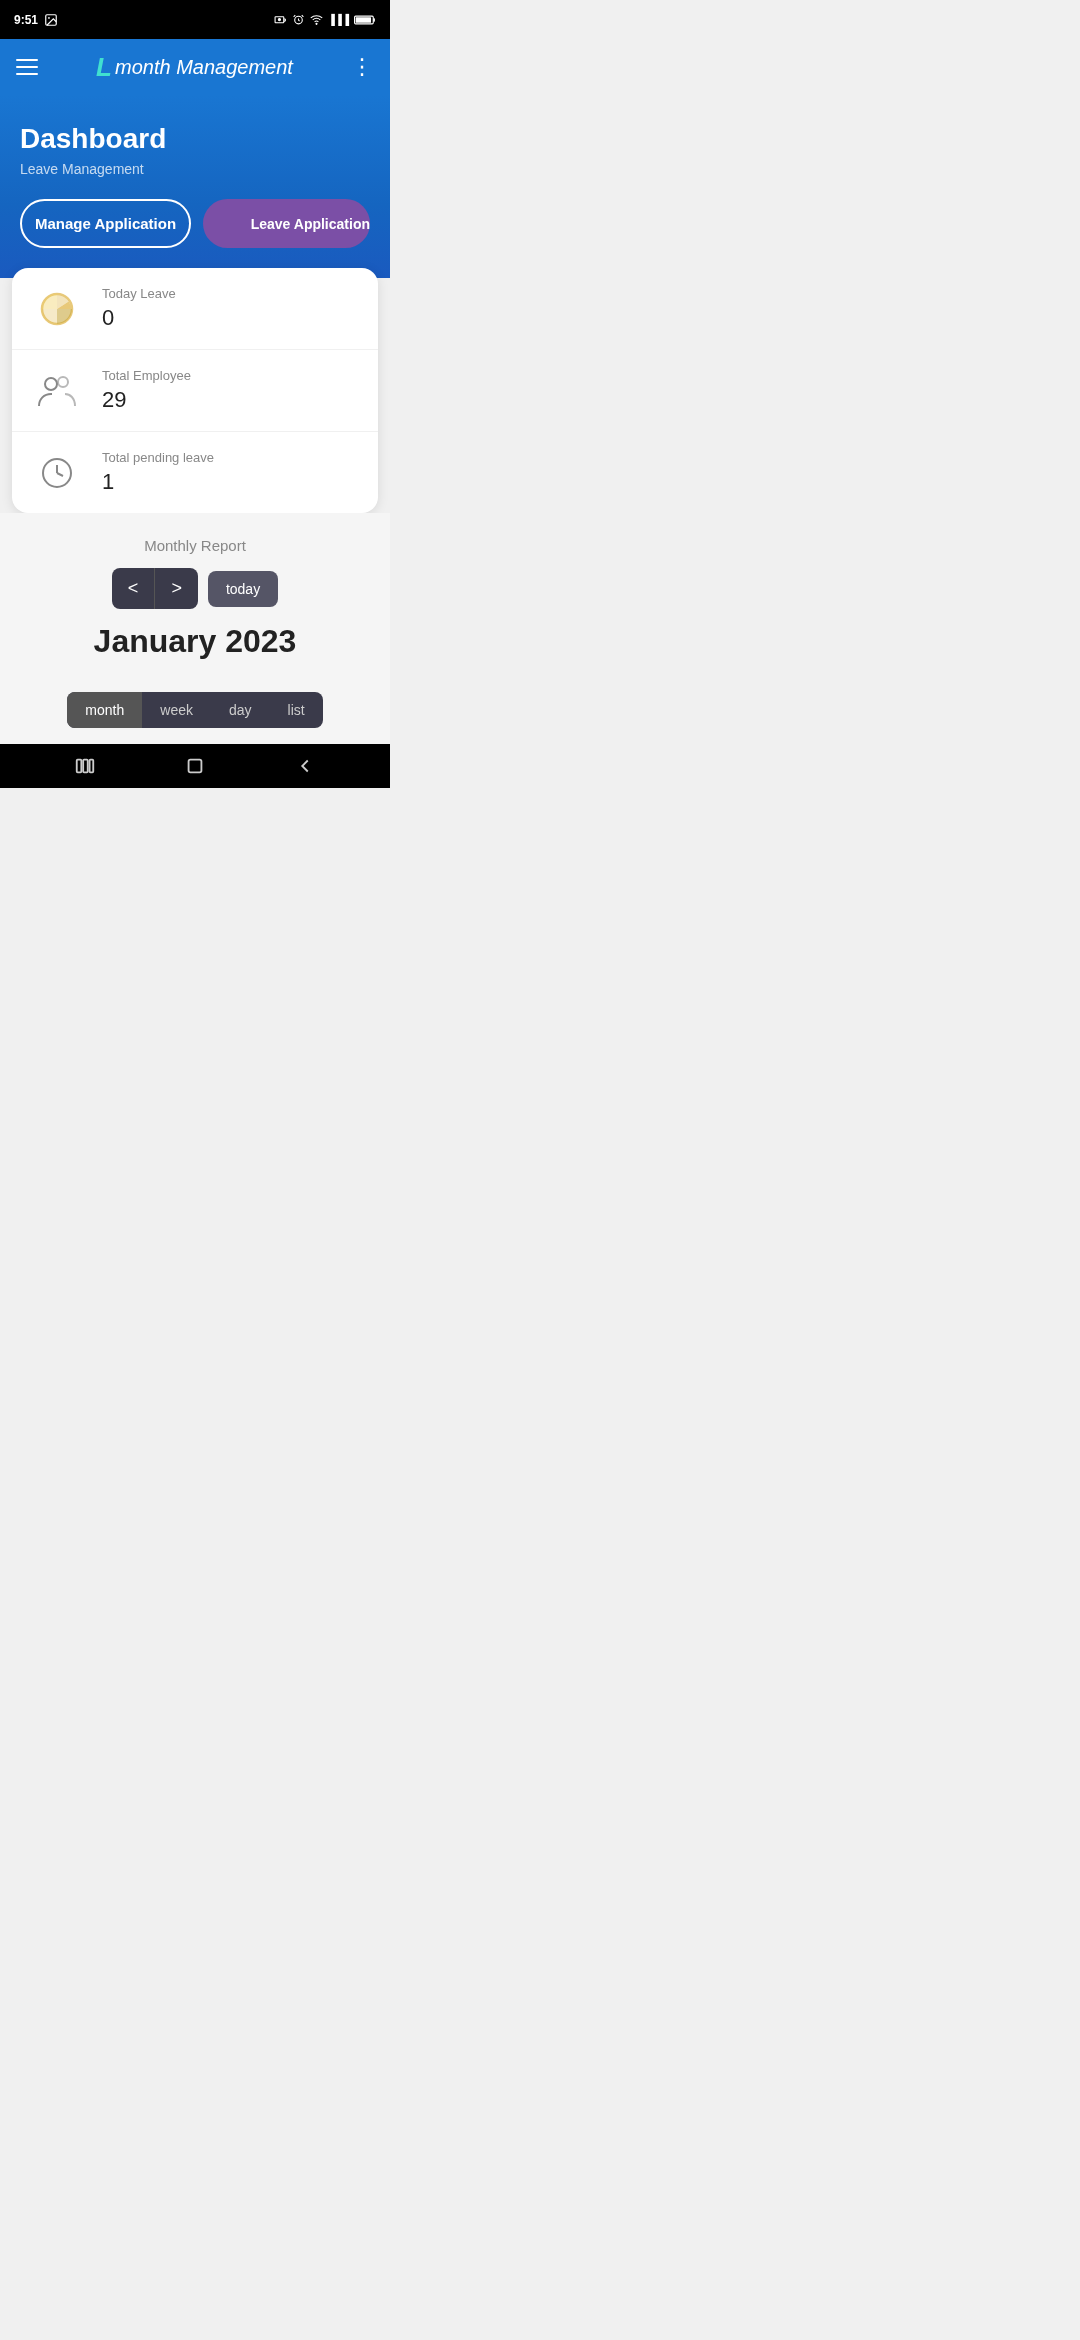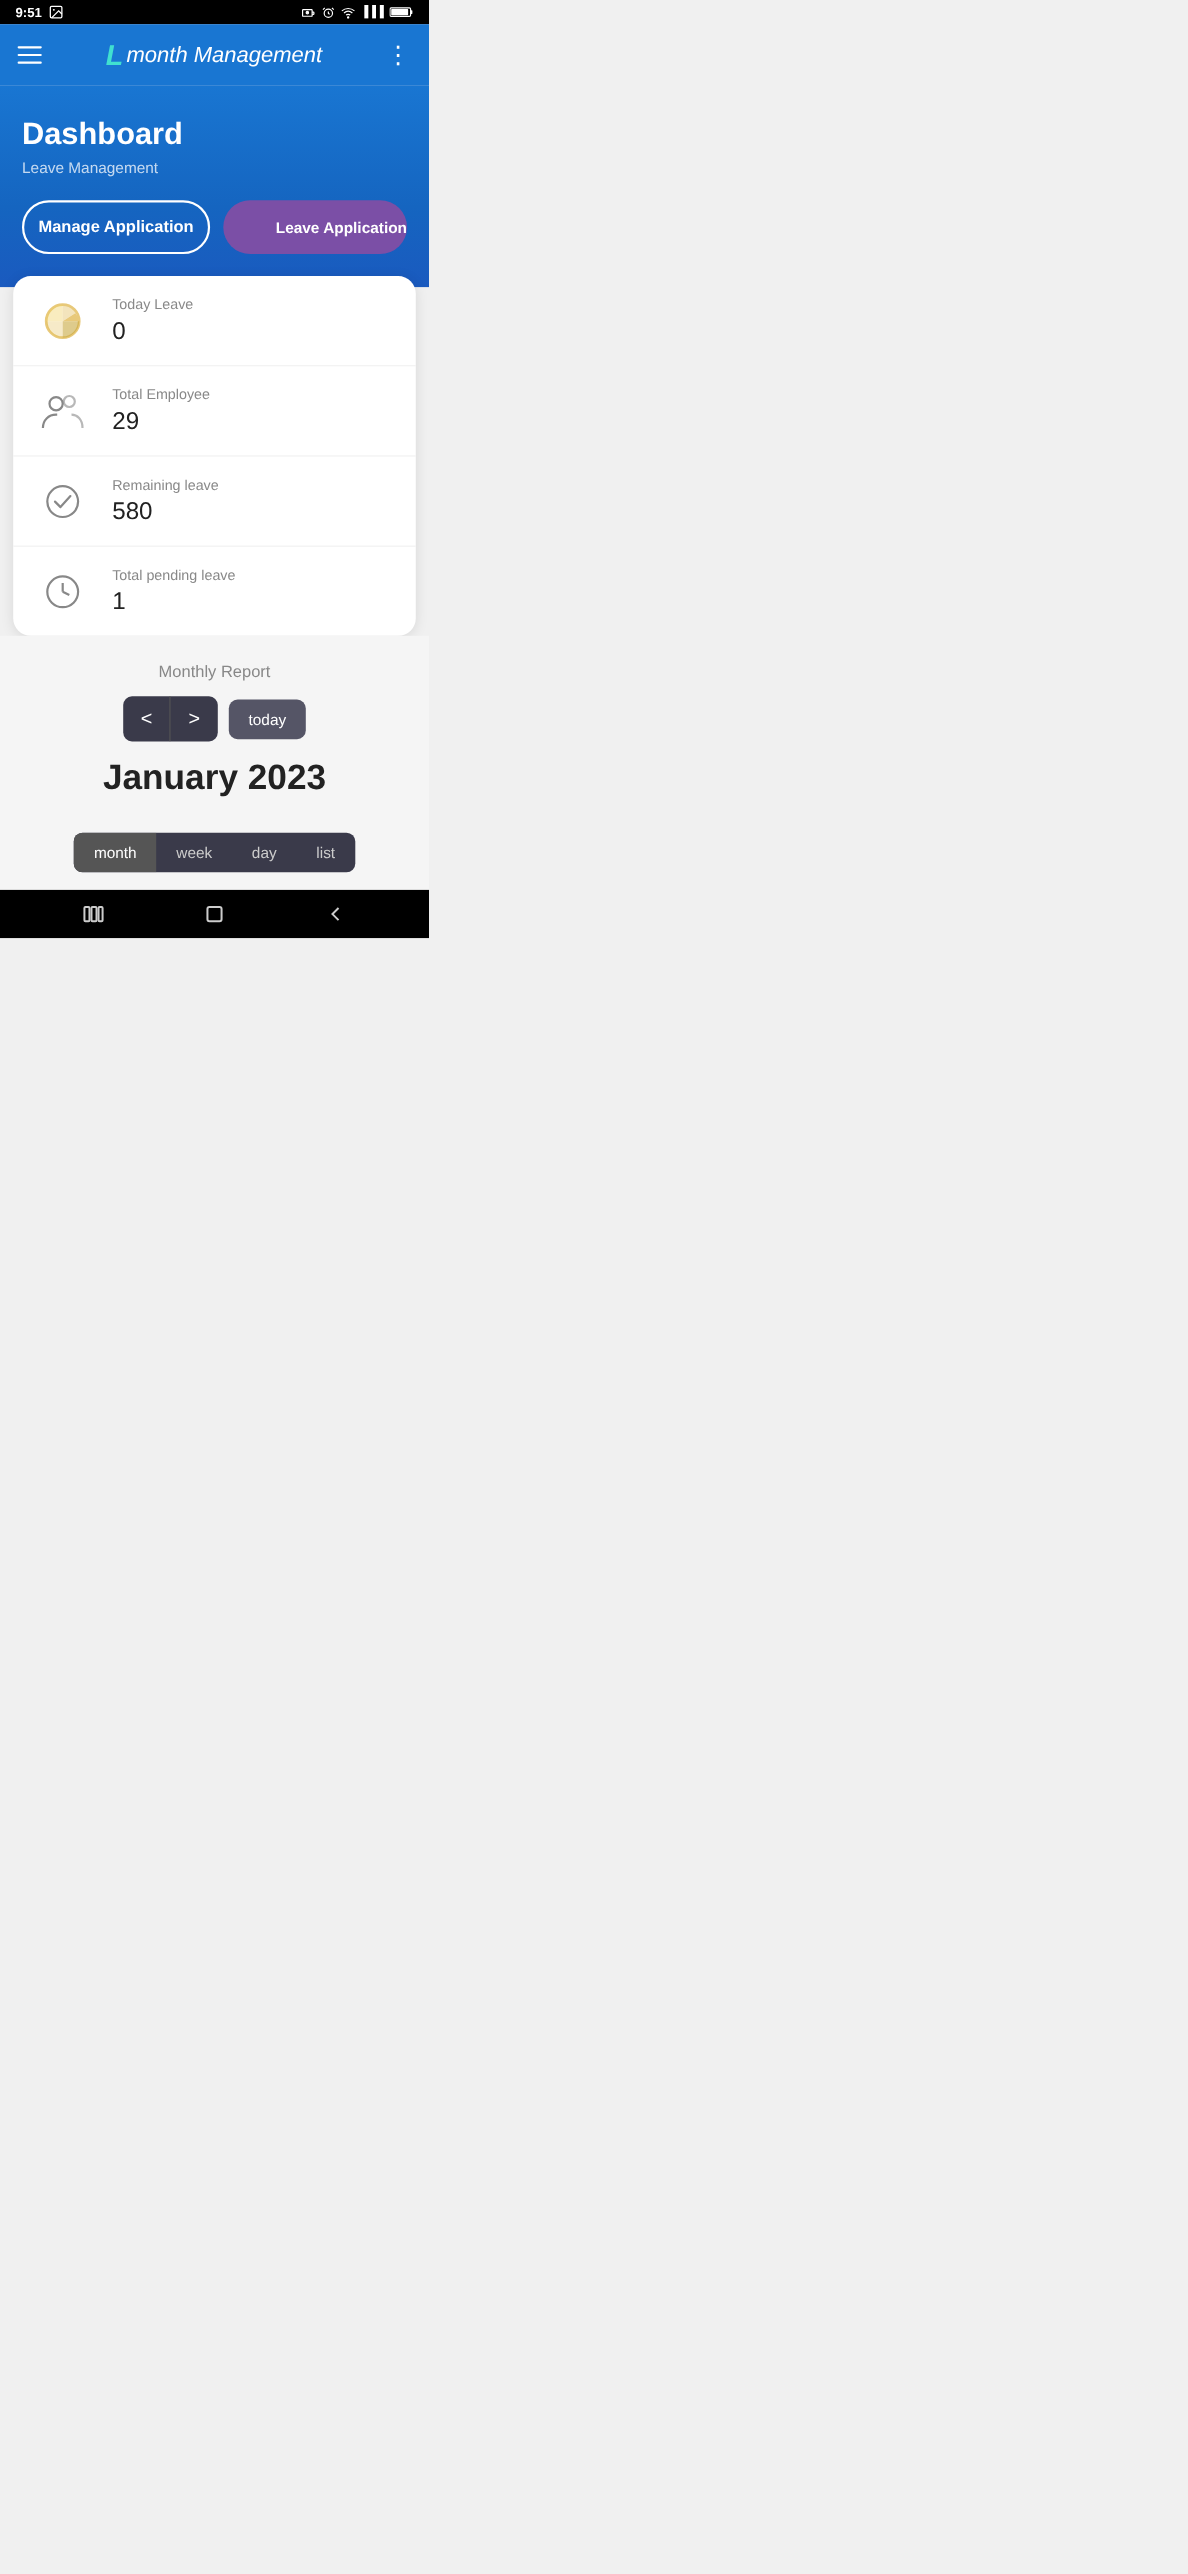--- a/index.html
+++ b/index.html
@@ -10,21 +10,21 @@
       min-height: 844px;
       font-family: 'Segoe UI', Arial, sans-serif;
       background: #f0f0f0;
       overflow-x: hidden;
     }
 
     
     .status-bar {
       background: #000;
       color: #fff;
-      height: 22px;
+      height: 39px;
       display: flex;
       align-items: center;
       justify-content: space-between;
       padding: 0 14px;
       font-size: 12px;
       font-weight: 600;
     }
     .status-bar-left { display: flex; align-items: center; gap: 6px; }
     .status-bar-right { display: flex; align-items: center; gap: 5px; font-size: 11px; }
 
@@ -332,32 +332,20 @@
         <circle cx="26" cy="10" r="5" opacity="0.6"></circle>
         <path d="M28 22c5 0 10 4 10 12" opacity="0.6"></path>
       </svg>
     </div>
     <div class="stat-info">
       <div class="stat-label">Total Employee</div>
       <div class="stat-value">29</div>
     </div>
   </div>
 
-  <div class="stat-row">
-    <div class="stat-icon">
-      <svg width="36" height="36" viewBox="0 0 36 36" fill="none" stroke="#888" stroke-width="2">
-        <circle cx="18" cy="18" r="14"></circle>
-        <polyline points="11,18 16,23 25,13" stroke-linecap="round" stroke-linejoin="round"></polyline>
-      </svg>
-    </div>
-    <div class="stat-info">
-      <div class="stat-label">Remaining leave</div>
-      <div class="stat-value">580</div>
-    </div>
-  </div>
 
   <div class="stat-row">
     <div class="stat-icon">
       <svg width="36" height="36" viewBox="0 0 36 36" fill="none" stroke="#888" stroke-width="2">
         <circle cx="18" cy="18" r="14"></circle>
         <line x1="18" y1="10" x2="18" y2="18"></line>
         <line x1="18" y1="18" x2="24" y2="21"></line>
       </svg>
     </div>
     <div class="stat-info">

